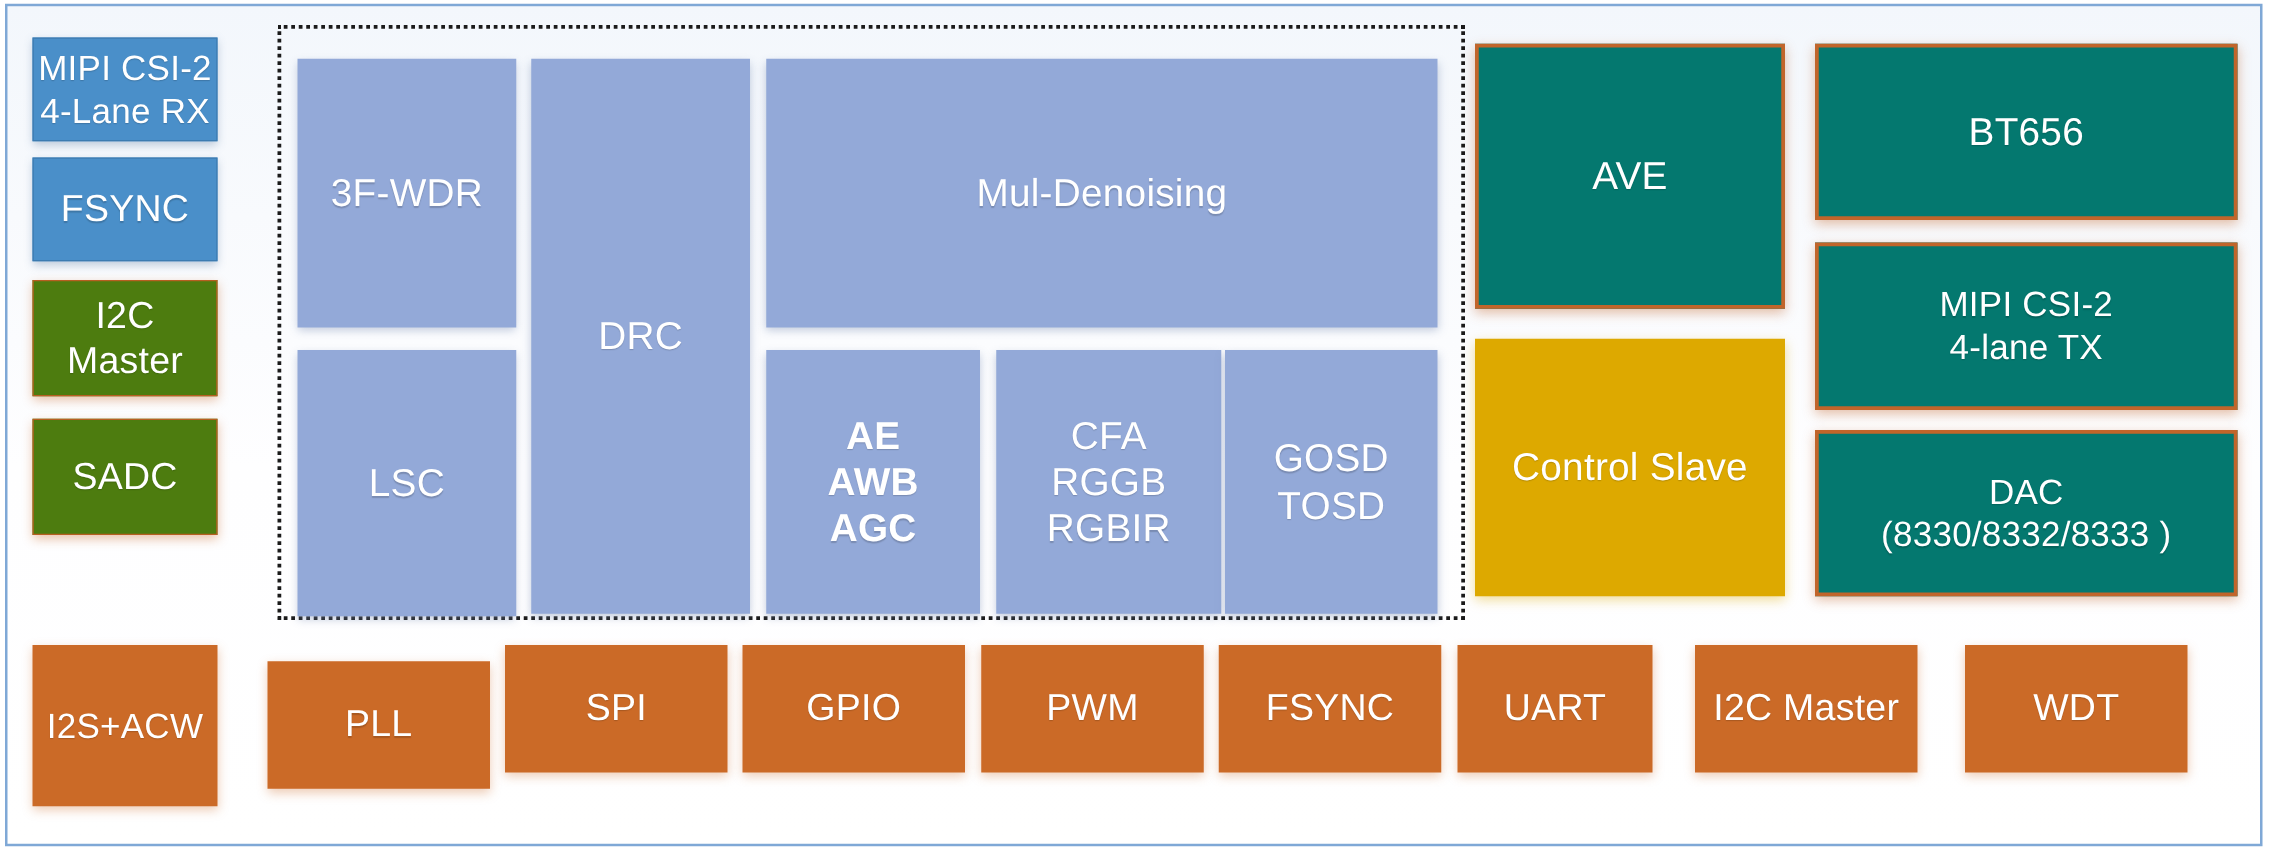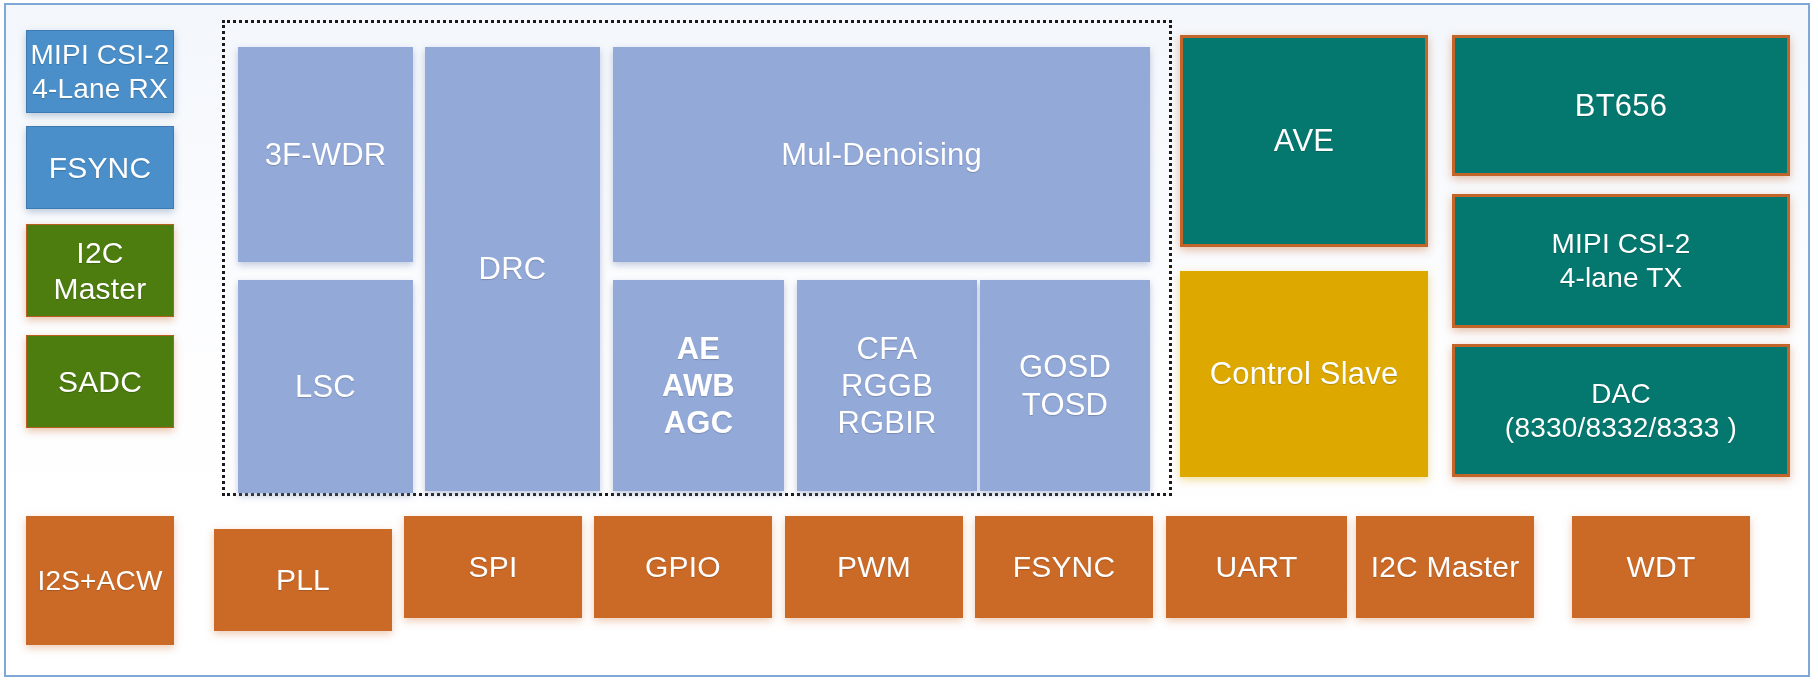--- a/index.html
+++ b/index.html
@@ -137,19 +137,19 @@
   <div class="blk c-orange-plain fs-30" style="left:214px;top:516px;width:178px;height:102px;margin-top:13px;">PLL</div>
 
   <div class="blk c-orange-plain fs-30" style="left:404px;top:516px;width:178px;height:102px;">SPI</div>
 
   <div class="blk c-orange-plain fs-30" style="left:594px;top:516px;width:178px;height:102px;">GPIO</div>
 
   <div class="blk c-orange-plain fs-30" style="left:785px;top:516px;width:178px;height:102px;">PWM</div>
 
   <div class="blk c-orange-plain fs-30" style="left:975px;top:516px;width:178px;height:102px;">FSYNC</div>
 
-  <div class="blk c-orange-plain fs-30" style="left:1166px;top:516px;width:181px;height:102px;">UART</div>
+  <div class="blk c-orange-plain fs-30" style="left:1166px;top:516px;width:156px;height:102px;">UART</div>
 
   <div class="blk c-orange-plain fs-30" style="left:1356px;top:516px;width:178px;height:102px;">I2C Master</div>
 
   <div class="blk c-orange-plain fs-30" style="left:1572px;top:516px;width:178px;height:102px;">WDT</div>
 
 </div>
 
 </body></html>

